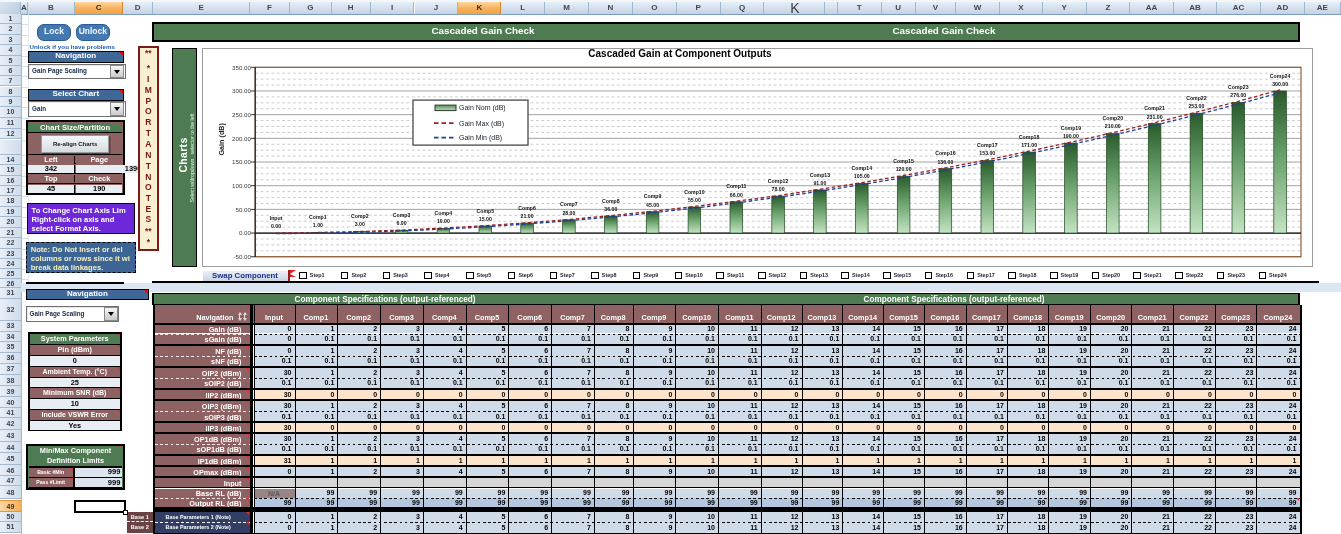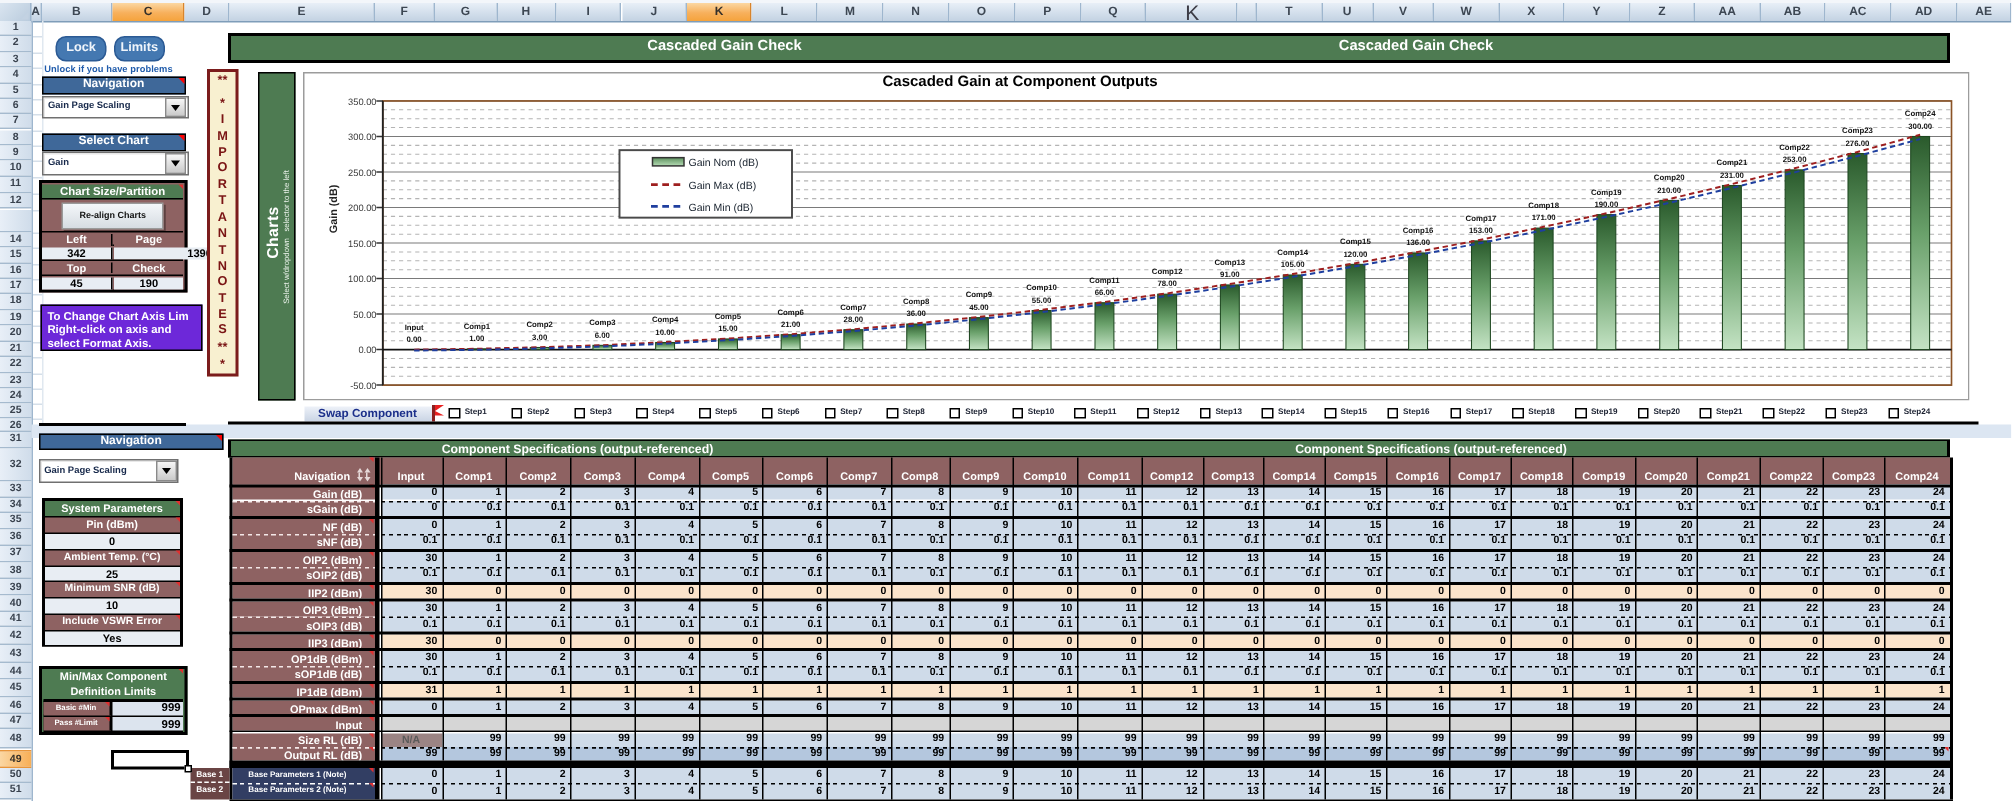--- a/index.html
+++ b/index.html
@@ -129,21 +129,21 @@
 <div style="position:absolute;left:21.9px;top:248.6px;width:6.3px;height:1px;background:#d5dfe9;"></div>
 <div style="position:absolute;left:21.9px;top:258.9px;width:6.3px;height:1px;background:#d5dfe9;"></div>
 <div style="position:absolute;left:21.9px;top:269.0px;width:6.3px;height:1px;background:#d5dfe9;"></div>
 <div style="position:absolute;left:21.9px;top:278.8px;width:6.3px;height:1px;background:#d5dfe9;"></div>
 <div style="position:absolute;left:28.2px;top:13.5px;width:1px;height:271px;background:#e0e8f0;"></div>
 <div style="position:absolute;left:21px;top:283.4px;width:1320px;height:8.9px;background:#dce6f2;"></div>
 <div style="position:absolute;left:152.3px;top:22px;width:1148px;height:20px;background:#4e7b52;border:2.2px solid #000;"></div>
 <div style="position:absolute;left:383px;top:25.4px;width:200px;height:14px;color:#fff;font-size:9.8px;font-weight:bold;text-align:center;">Cascaded Gain Check</div>
 <div style="position:absolute;left:844px;top:25.4px;width:200px;height:14px;color:#fff;font-size:9.8px;font-weight:bold;text-align:center;">Cascaded Gain Check</div>
 <div style="position:absolute;left:36.9px;top:24px;width:34.3px;height:16.6px;background:#4478b1;border:1.8px solid #2b5a94;border-radius:7px;color:#f0f5fb;font-size:8.5px;font-weight:bold;text-align:center;line-height:12.6px;">Lock</div>
-<div style="position:absolute;left:76px;top:24px;width:33.6px;height:16.6px;background:#4478b1;border:1.8px solid #2b5a94;border-radius:7px;color:#f0f5fb;font-size:8.5px;font-weight:bold;text-align:center;line-height:12.6px;">Limits</div>
+<div style="position:absolute;left:76px;top:24px;width:33.6px;height:16.6px;background:#4478b1;border:1.8px solid #2b5a94;border-radius:7px;color:#f0f5fb;font-size:8.5px;font-weight:bold;text-align:center;line-height:12.6px;">Unlock</div>
 <div style="position:absolute;left:29.5px;top:42.8px;width:110px;height:8px;color:#1f5bab;font-size:6.2px;font-weight:bold;letter-spacing:0.05px;">Unlock if you have problems</div>
 <div class="bluehdr" style="position:absolute;left:28px;top:51px;width:95.5px;height:11.6px;font-size:8px;line-height:8.5px;">Navigation<div class="redc"></div></div>
 <div class="drop" style="left:28px;top:63.5px;width:98px;height:15.5px;"></div>
 <div style="position:absolute;left:32px;top:67px;width:80px;height:9px;font-size:6.3px;font-weight:bold;color:#16284a;">Gain Page Scaling</div>
 <div class="dbtn" style="left:109.5px;top:64.5px;height:13.5px;">
       <div class="dtri"></div>
     </div>
 <div class="bluehdr" style="position:absolute;left:28px;top:89px;width:95.5px;height:11.6px;font-size:8px;line-height:8.5px;">Select Chart<div class="redc"></div></div>
 <div class="drop" style="left:28px;top:101px;width:98px;height:15.5px;"></div>
 <div style="position:absolute;left:32px;top:104.5px;width:60px;height:9px;font-size:6.3px;font-weight:bold;color:#16284a;">Gain</div>
@@ -157,20 +157,21 @@
 <div style="position:absolute;left:28px;top:155.8px;width:47px;height:7.9px;background:#8e6262;color:#fff;font-size:7.4px;font-weight:bold;text-align:center;line-height:7.4px;border-right:1.3px solid #000;">Left</div>
 <div style="position:absolute;left:76.3px;top:155.8px;width:45.9px;height:7.9px;background:#8e6262;color:#fff;font-size:7.4px;font-weight:bold;text-align:center;line-height:7.4px;">Page</div>
 <div style="position:absolute;left:28px;top:165px;width:47px;height:8.3px;background:#e8edf3;color:#000;font-size:7.4px;font-weight:bold;text-align:center;line-height:8px;border-right:1.3px solid #000;">342</div>
 <div style="position:absolute;left:76.3px;top:165px;width:65px;height:8.3px;background:#e8edf3;color:#000;font-size:7.4px;font-weight:bold;text-align:right;line-height:8px;">1390</div>
 <div style="position:absolute;left:28px;top:173.3px;width:94.2px;height:10.3px;border-top:1.4px solid #000;border-bottom:1.3px solid #000;"></div>
 <div style="position:absolute;left:28px;top:174.7px;width:47px;height:7.6px;background:#8e6262;color:#fff;font-size:7.4px;font-weight:bold;text-align:center;line-height:7.2px;border-right:1.3px solid #000;">Top</div>
 <div style="position:absolute;left:76.3px;top:174.7px;width:45.9px;height:7.6px;background:#8e6262;color:#fff;font-size:7.4px;font-weight:bold;text-align:center;line-height:7.2px;">Check</div>
 <div style="position:absolute;left:28px;top:184.6px;width:47px;height:8.2px;background:#e8edf3;color:#000;font-size:7.4px;font-weight:bold;text-align:center;line-height:8px;border-right:1.3px solid #000;">45</div>
 <div style="position:absolute;left:76.3px;top:184.6px;width:45.9px;height:8.2px;background:#e8edf3;color:#000;font-size:7.4px;font-weight:bold;text-align:center;line-height:8px;">190</div>
 <div style="position:absolute;left:27.1px;top:203px;width:108px;height:30.5px;background:#6d28d9;border:1.4px solid #000;color:#fff;font-size:7.6px;font-weight:bold;line-height:9.2px;padding:1.5px 0 0 3.5px;white-space:nowrap;overflow:hidden;">To Change Chart Axis Lim<br>Right-click on axis and<br>select Format Axis.</div>
+<div style="position:absolute;left:26.2px;top:242px;width:109.5px;height:31px;background:#3c6595;border:1.8px dashed #000;color:#f5efc0;font-size:7.6px;font-weight:bold;line-height:9px;padding:2px 0 0 3.5px;white-space:nowrap;overflow:hidden;">Note: Do Not Insert or del<br>columns or rows since it wi<br>break data linkages.</div>
 <div style="position:absolute;left:26.2px;top:282.2px;width:98px;height:2px;background:#000;"></div>
 <div style="position:absolute;left:138px;top:46.3px;width:20.6px;height:205px;background:#f8f0d0;border:2px solid #7b1c1c;"></div>
 <div style="position:absolute;left:138px;top:49.0px;width:20.6px;height:9px;color:#7a1414;font-size:8.5px;font-weight:bold;text-align:center;line-height:9px;">**</div>
 <div style="position:absolute;left:138px;top:64.3px;width:20.6px;height:9px;color:#7a1414;font-size:8.5px;font-weight:bold;text-align:center;line-height:9px;">*</div>
 <div style="position:absolute;left:138px;top:75.1px;width:20.6px;height:9px;color:#7a1414;font-size:8.5px;font-weight:bold;text-align:center;line-height:9px;">I</div>
 <div style="position:absolute;left:138px;top:85.8px;width:20.6px;height:9px;color:#7a1414;font-size:8.5px;font-weight:bold;text-align:center;line-height:9px;">M</div>
 <div style="position:absolute;left:138px;top:96.6px;width:20.6px;height:9px;color:#7a1414;font-size:8.5px;font-weight:bold;text-align:center;line-height:9px;">P</div>
 <div style="position:absolute;left:138px;top:107.4px;width:20.6px;height:9px;color:#7a1414;font-size:8.5px;font-weight:bold;text-align:center;line-height:9px;">O</div>
 <div style="position:absolute;left:138px;top:118.2px;width:20.6px;height:9px;color:#7a1414;font-size:8.5px;font-weight:bold;text-align:center;line-height:9px;">R</div>
 <div style="position:absolute;left:138px;top:129.0px;width:20.6px;height:9px;color:#7a1414;font-size:8.5px;font-weight:bold;text-align:center;line-height:9px;">T</div>
@@ -832,21 +833,21 @@
 <div class="cell" style="left:1090.0px;top:467.9px;width:38.4px;height:8px;">20</div>
 <div class="cell" style="left:1131.4px;top:467.9px;width:38.6px;height:8px;">21</div>
 <div class="cell" style="left:1173.0px;top:467.9px;width:39.0px;height:8px;">22</div>
 <div class="cell" style="left:1215.0px;top:467.9px;width:38.4px;height:8px;">23</div>
 <div class="cell" style="left:1256.4px;top:467.9px;width:40.1px;height:8px;">24</div>
 <div style="position:absolute;left:155.0px;top:478.0px;width:94.5px;height:9.4px;background:#8e6262;"></div>
 <div style="position:absolute;left:155.0px;top:478.9px;width:86.5px;height:8px;color:#fff;font-size:7.3px;font-weight:bold;text-align:right;">Input</div>
 <div class="redc2" style="left:246.0px;top:478.0px;right:auto;"></div>
 <div style="position:absolute;left:253.5px;top:478.0px;width:1046.0px;height:9.4px;background:#d6d6d6;"></div>
 <div style="position:absolute;left:155.0px;top:488.5px;width:94.5px;height:9.3px;background:#8e6262;"></div>
-<div style="position:absolute;left:155.0px;top:489.4px;width:86.5px;height:8px;color:#fff;font-size:7.3px;font-weight:bold;text-align:right;">Size RL (dB)</div>
+<div style="position:absolute;left:155.0px;top:489.4px;width:86.5px;height:8px;color:#fff;font-size:7.3px;font-weight:bold;text-align:right;">Base RL (dB)</div>
 <div class="redc2" style="left:246.0px;top:488.5px;right:auto;"></div>
 <div style="position:absolute;left:253.5px;top:488.5px;width:41.0px;height:9.3px;background:#9b8484;color:#5a5a5a;font-size:7px;font-weight:bold;text-align:center;line-height:9px;">N/A</div>
 <div style="position:absolute;left:294.5px;top:488.5px;width:1005.0px;height:9.3px;background:#cfdbe9;"></div>
 <div class="cell" style="left:294.5px;top:489.4px;width:39.8px;height:8px;">99</div>
 <div class="cell" style="left:337.3px;top:489.4px;width:39.8px;height:8px;">99</div>
 <div class="cell" style="left:380.1px;top:489.4px;width:39.8px;height:8px;">99</div>
 <div class="cell" style="left:422.9px;top:489.4px;width:39.8px;height:8px;">99</div>
 <div class="cell" style="left:465.7px;top:489.4px;width:39.7px;height:8px;">99</div>
 <div class="cell" style="left:508.4px;top:489.4px;width:39.7px;height:8px;">99</div>
 <div class="cell" style="left:551.1px;top:489.4px;width:39.8px;height:8px;">99</div>

